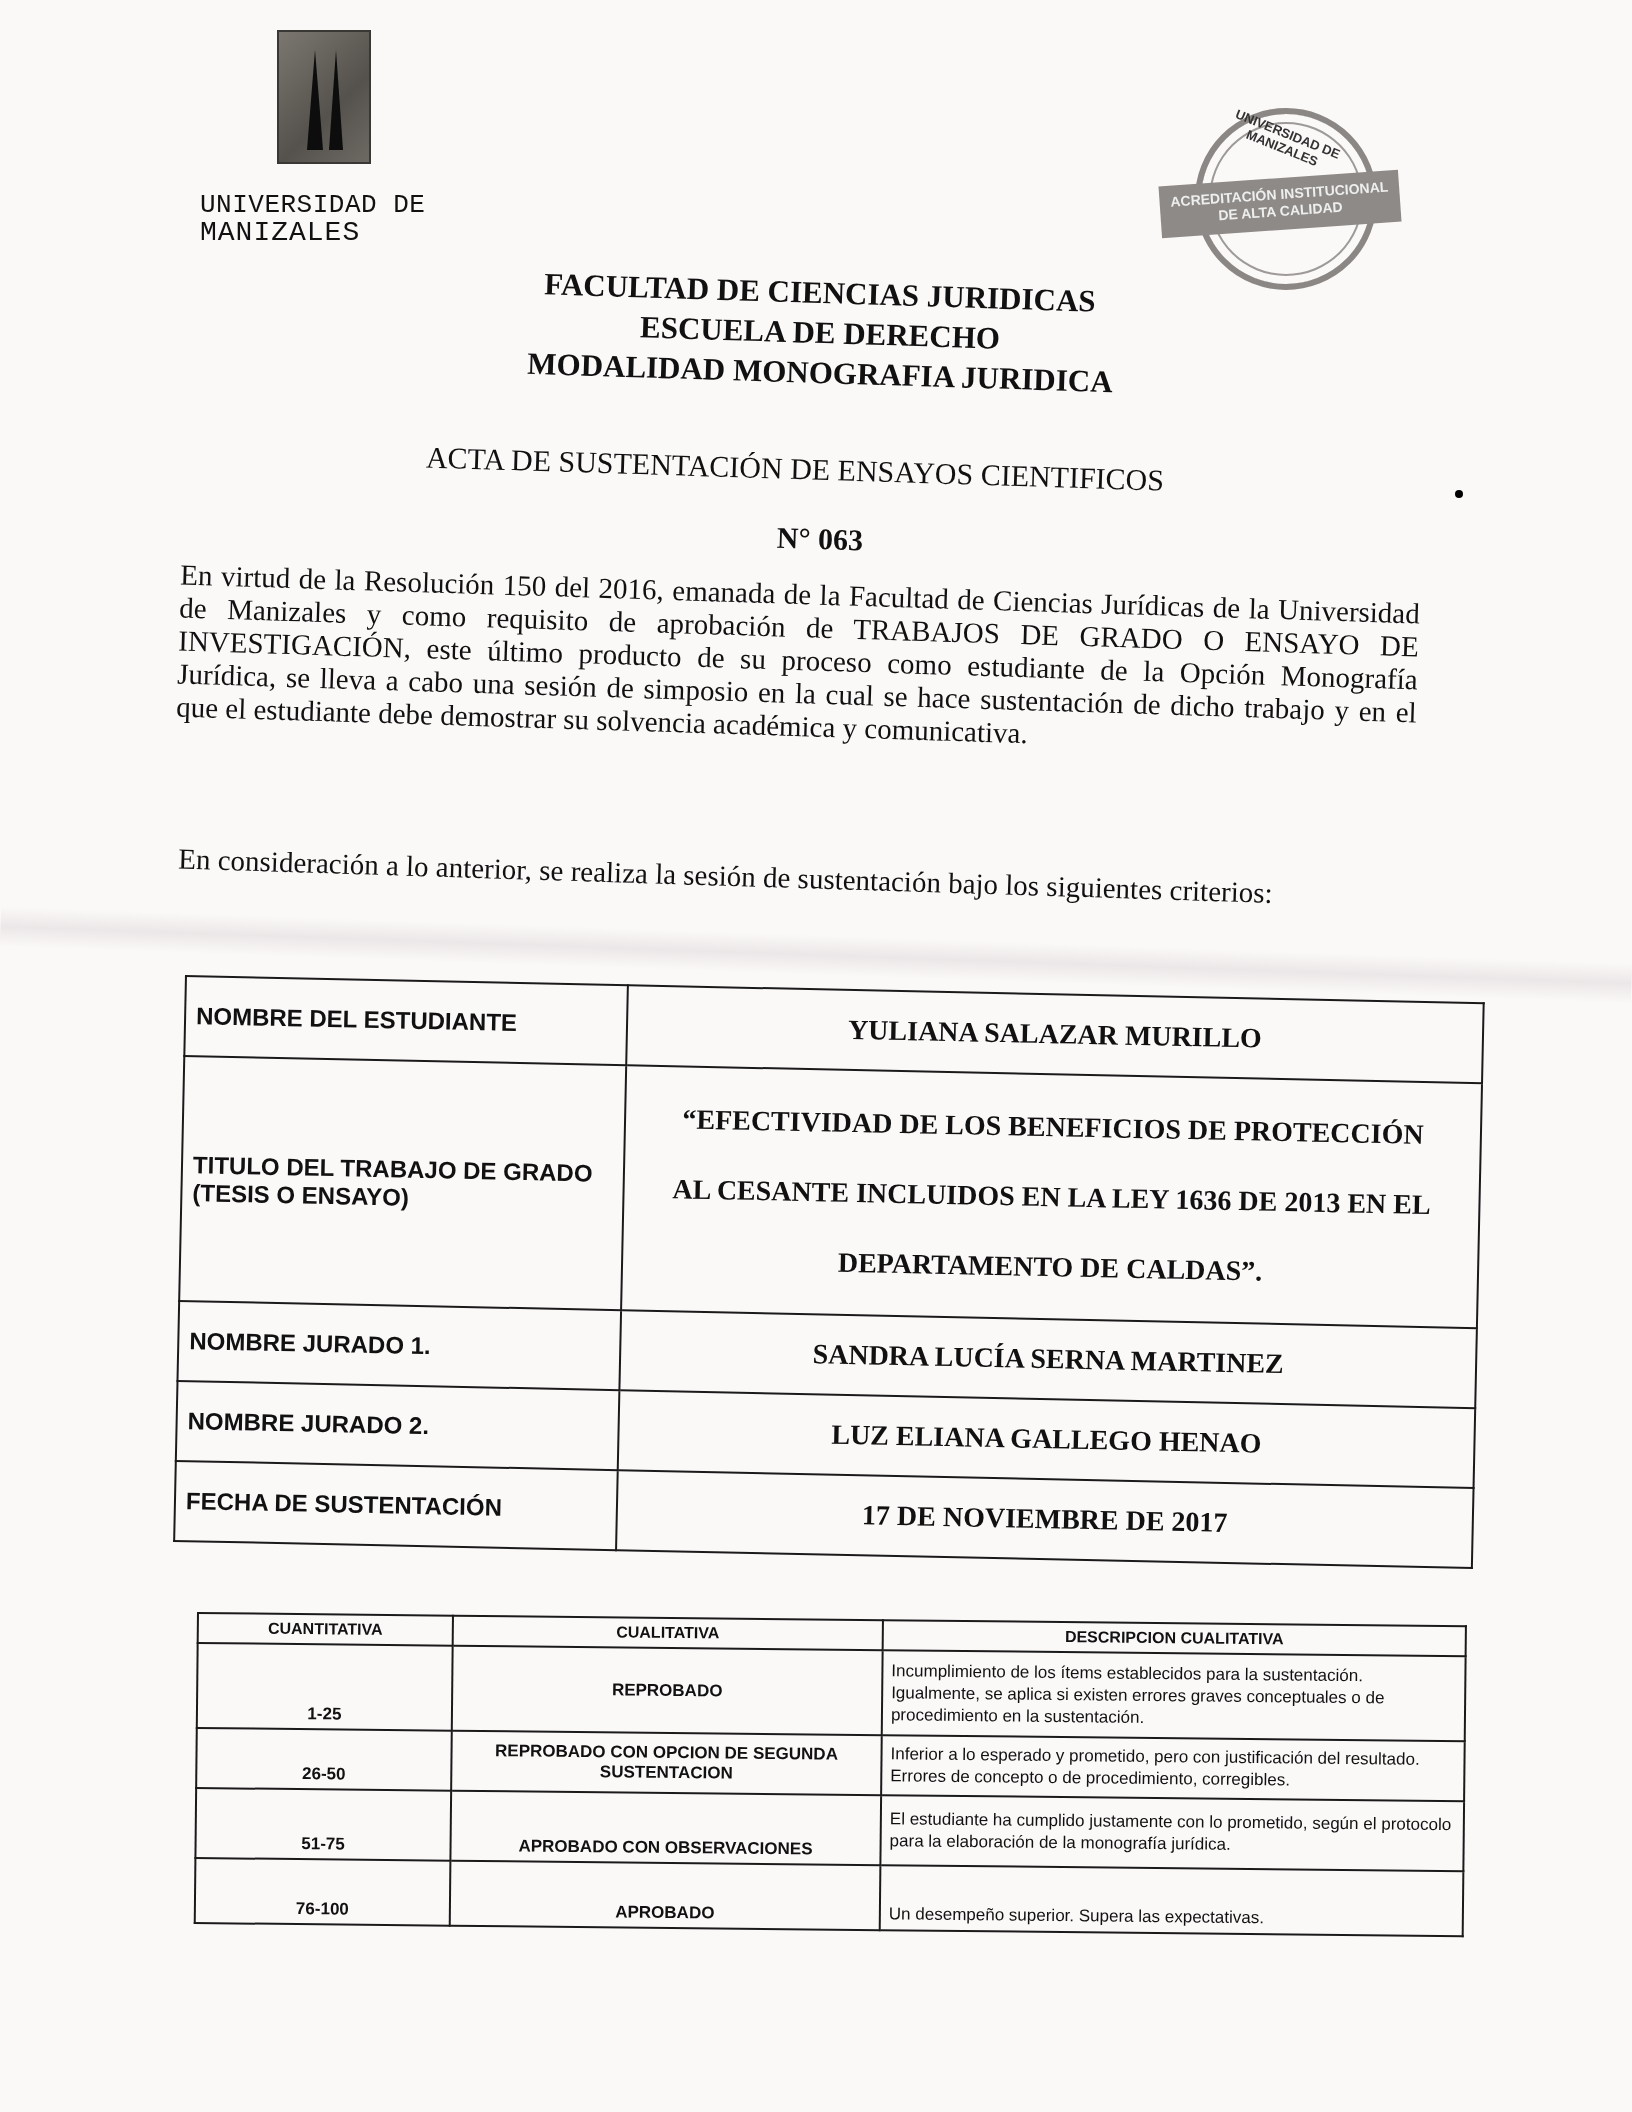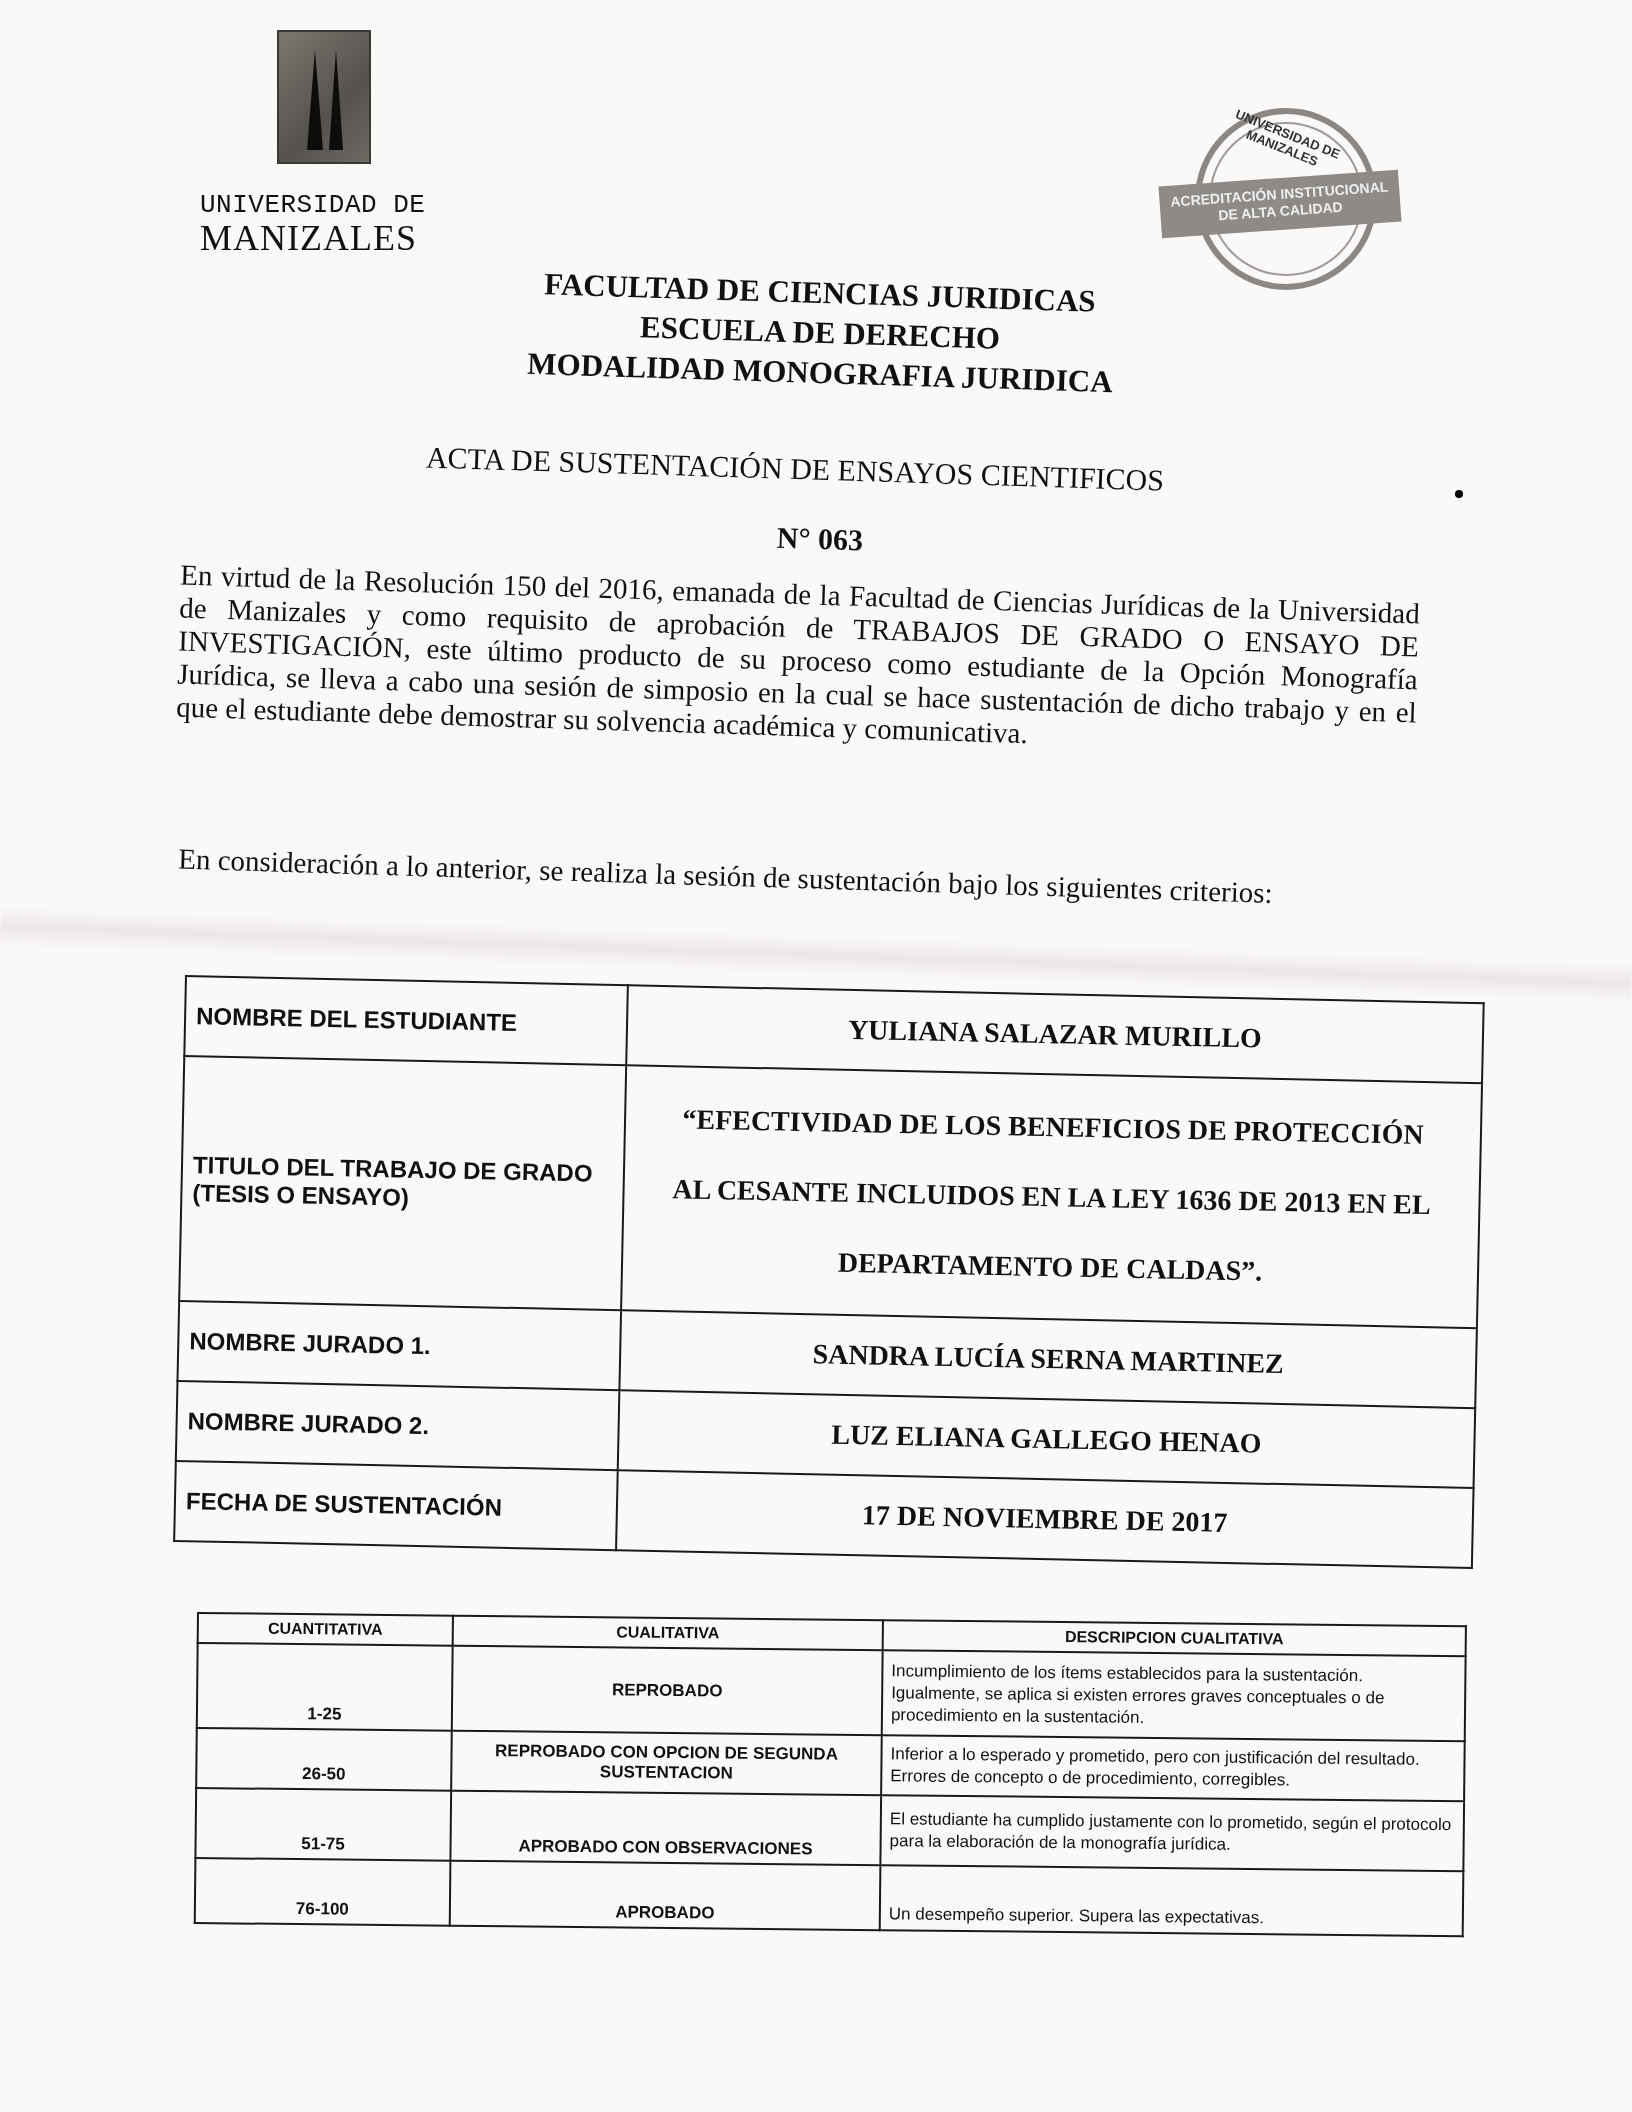--- a/index.html
+++ b/index.html
@@ -13,21 +13,21 @@
   .logo-mark {
     left: 277px; top: 30px; width: 90px; height: 130px;
     background: linear-gradient(135deg,#7b7770,#55524d 60%,#6d6a64);
     border: 2px solid #3a3834;
   }
   .logo-mark .bar1 { position:absolute; left:28px; top:18px; width:0; height:0;
     border-left:8px solid transparent; border-right:8px solid transparent; border-bottom:100px solid #0d0d0d; }
   .logo-mark .bar2 { position:absolute; left:50px; top:18px; width:0; height:0;
     border-left:7px solid transparent; border-right:7px solid transparent; border-bottom:100px solid #0d0d0d; }
   .logo-text1 { left: 200px; top: 190px; font-family: Liberation Mono, monospace; font-size: 26px; letter-spacing: 0.5px; }
-  .logo-text2 { left: 200px; top: 217px; font-family: Liberation Serif, serif; font-size: 36px; letter-spacing: 1px; }
+  .logo-text2 { left: 200px; top: 217px; font-family: Liberation Mono, monospace; font-size: 28px; letter-spacing: 1px; }
   
   .seal { left: 1160px; top: 108px; width: 240px; height: 200px; }
   .seal .ring { position:absolute; left:35px; top:0; width:170px; height:170px; border-radius:50%;
     border: 6px solid #8a8784; box-shadow: inset 0 0 0 8px #fbf8f8, inset 0 0 0 10px #9d9a97; }
   .seal .ribbon { position:absolute; left:0; top:70px; width:240px; height:52px; background:#8d8a87;
     color:#eeeeee; font-family:"Liberation Sans", sans-serif; font-weight:bold; font-size:14px; text-align:center; line-height:17px; padding-top:8px; box-sizing:border-box; transform: rotate(-4deg);}
   .seal .top-text { position:absolute; left:50px; top:18px; width:150px; text-align:center; font-family:"Liberation Sans", sans-serif; font-weight:bold; font-size:13px; color:#333; transform: rotate(22deg);}
   
   .doc-rot { transform: rotate(1.8deg); transform-origin: center; }
   .heading { left: 420px; width: 800px; text-align: center; font-weight: bold; font-size: 31px; line-height: 36px; }

